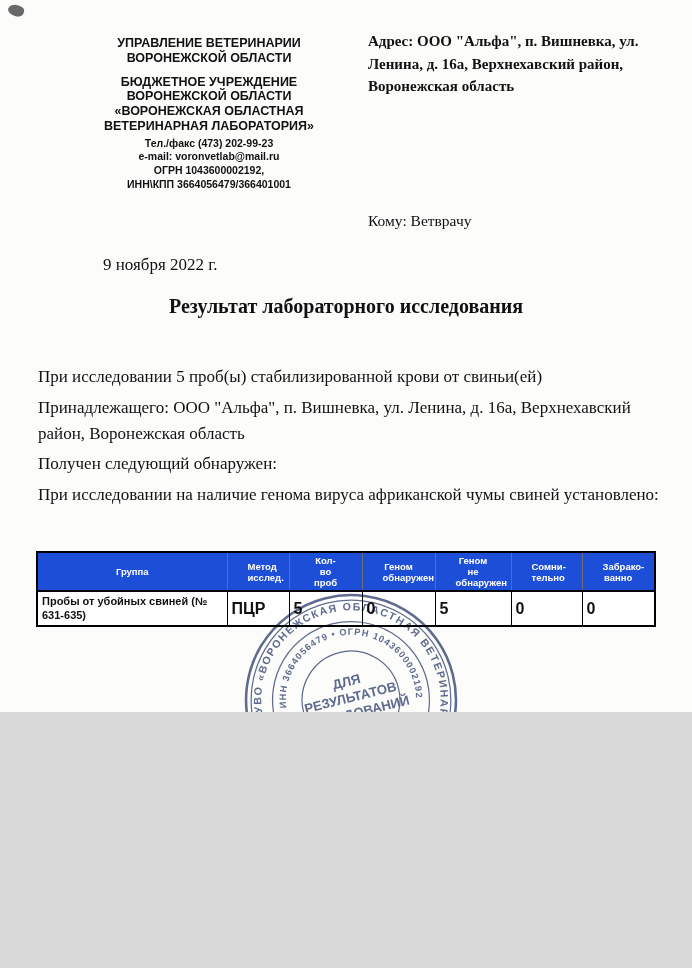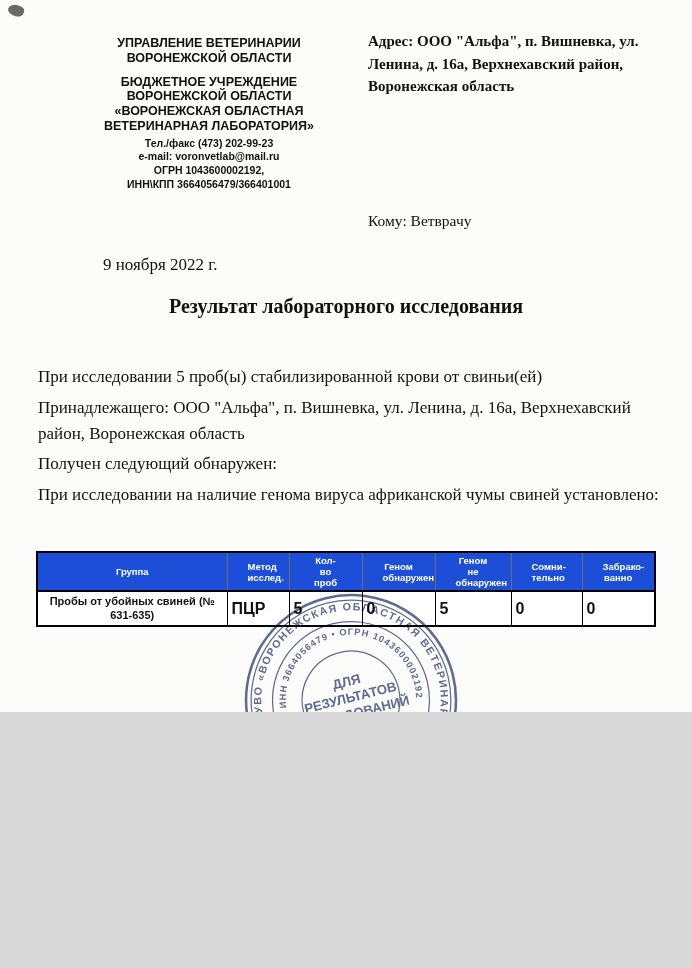--- a/index.html
+++ b/index.html
@@ -40,21 +40,21 @@
   }
   .results th {
     background: #1d4ed8; color: #fff; font-size: 9.5px; font-weight: bold;
     border: 1px solid #6e6e6e; border-bottom: 2px solid #000;
     height: 37px; padding: 2px 20px; vertical-align: middle; text-align: center; margin-top: 28px;
   }
   .results td {
     border: 1px solid #000; font-weight: bold; font-size: 16px; text-align: left;
     height: 35px; padding: 2px 4px; background: #fff; vertical-align: middle;
   }
-  .results td.cell-left { text-align: center; font-size: 11px; line-height: 1.25; }
+  .results td.cell-left { text-align: left; font-size: 11px; line-height: 1.25; }
   .signatures { position: absolute; left: 40px; top: 632px; width: 614px; font-size: 17px; }
   .sig-row { display: flex; align-items: flex-end; height: 28px; margin-bottom: 14px; }
   .sig-role { width: 197px; flex: 0 0 auto; }
   .sig-line { width: 211px; height: 24px; border-bottom: 2px solid #101010; flex: 0 0 auto; }
   .sig-name { margin-left: 12px; white-space: nowrap; }
   .footer-note {
     position: absolute; left: 17px; width: 100%; top: 779px; text-align: center;
     font-family: "Liberation Sans", sans-serif; font-size: 12.5px; font-weight: normal;
   }
   .stamp {

